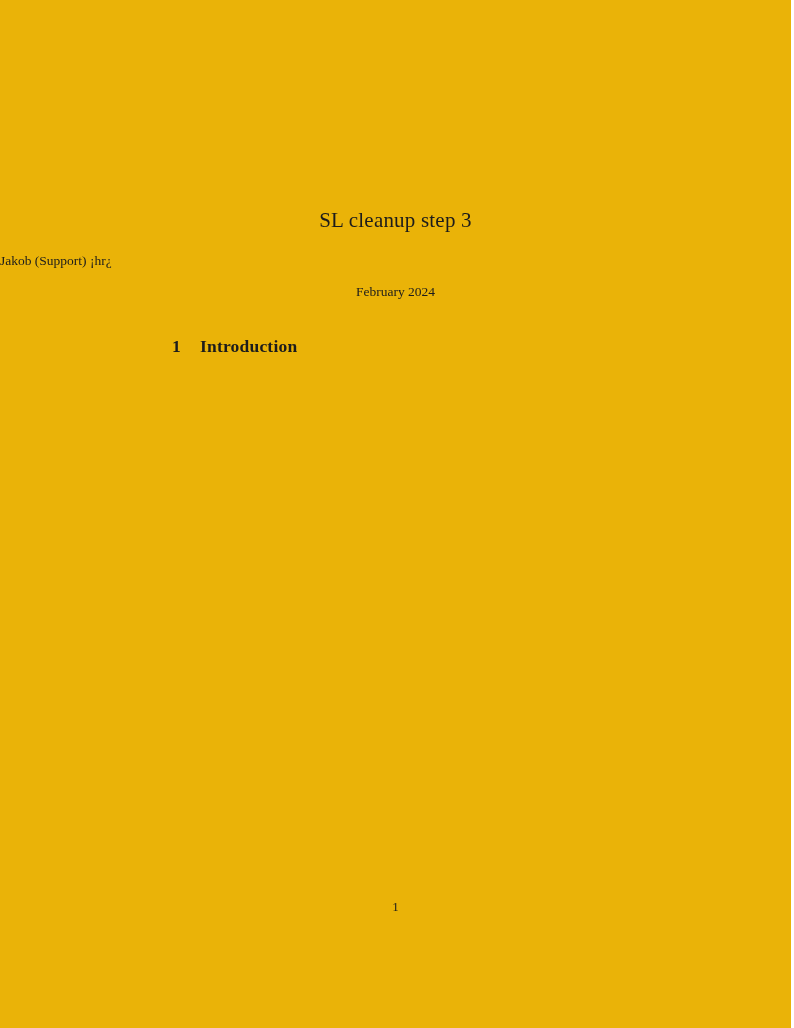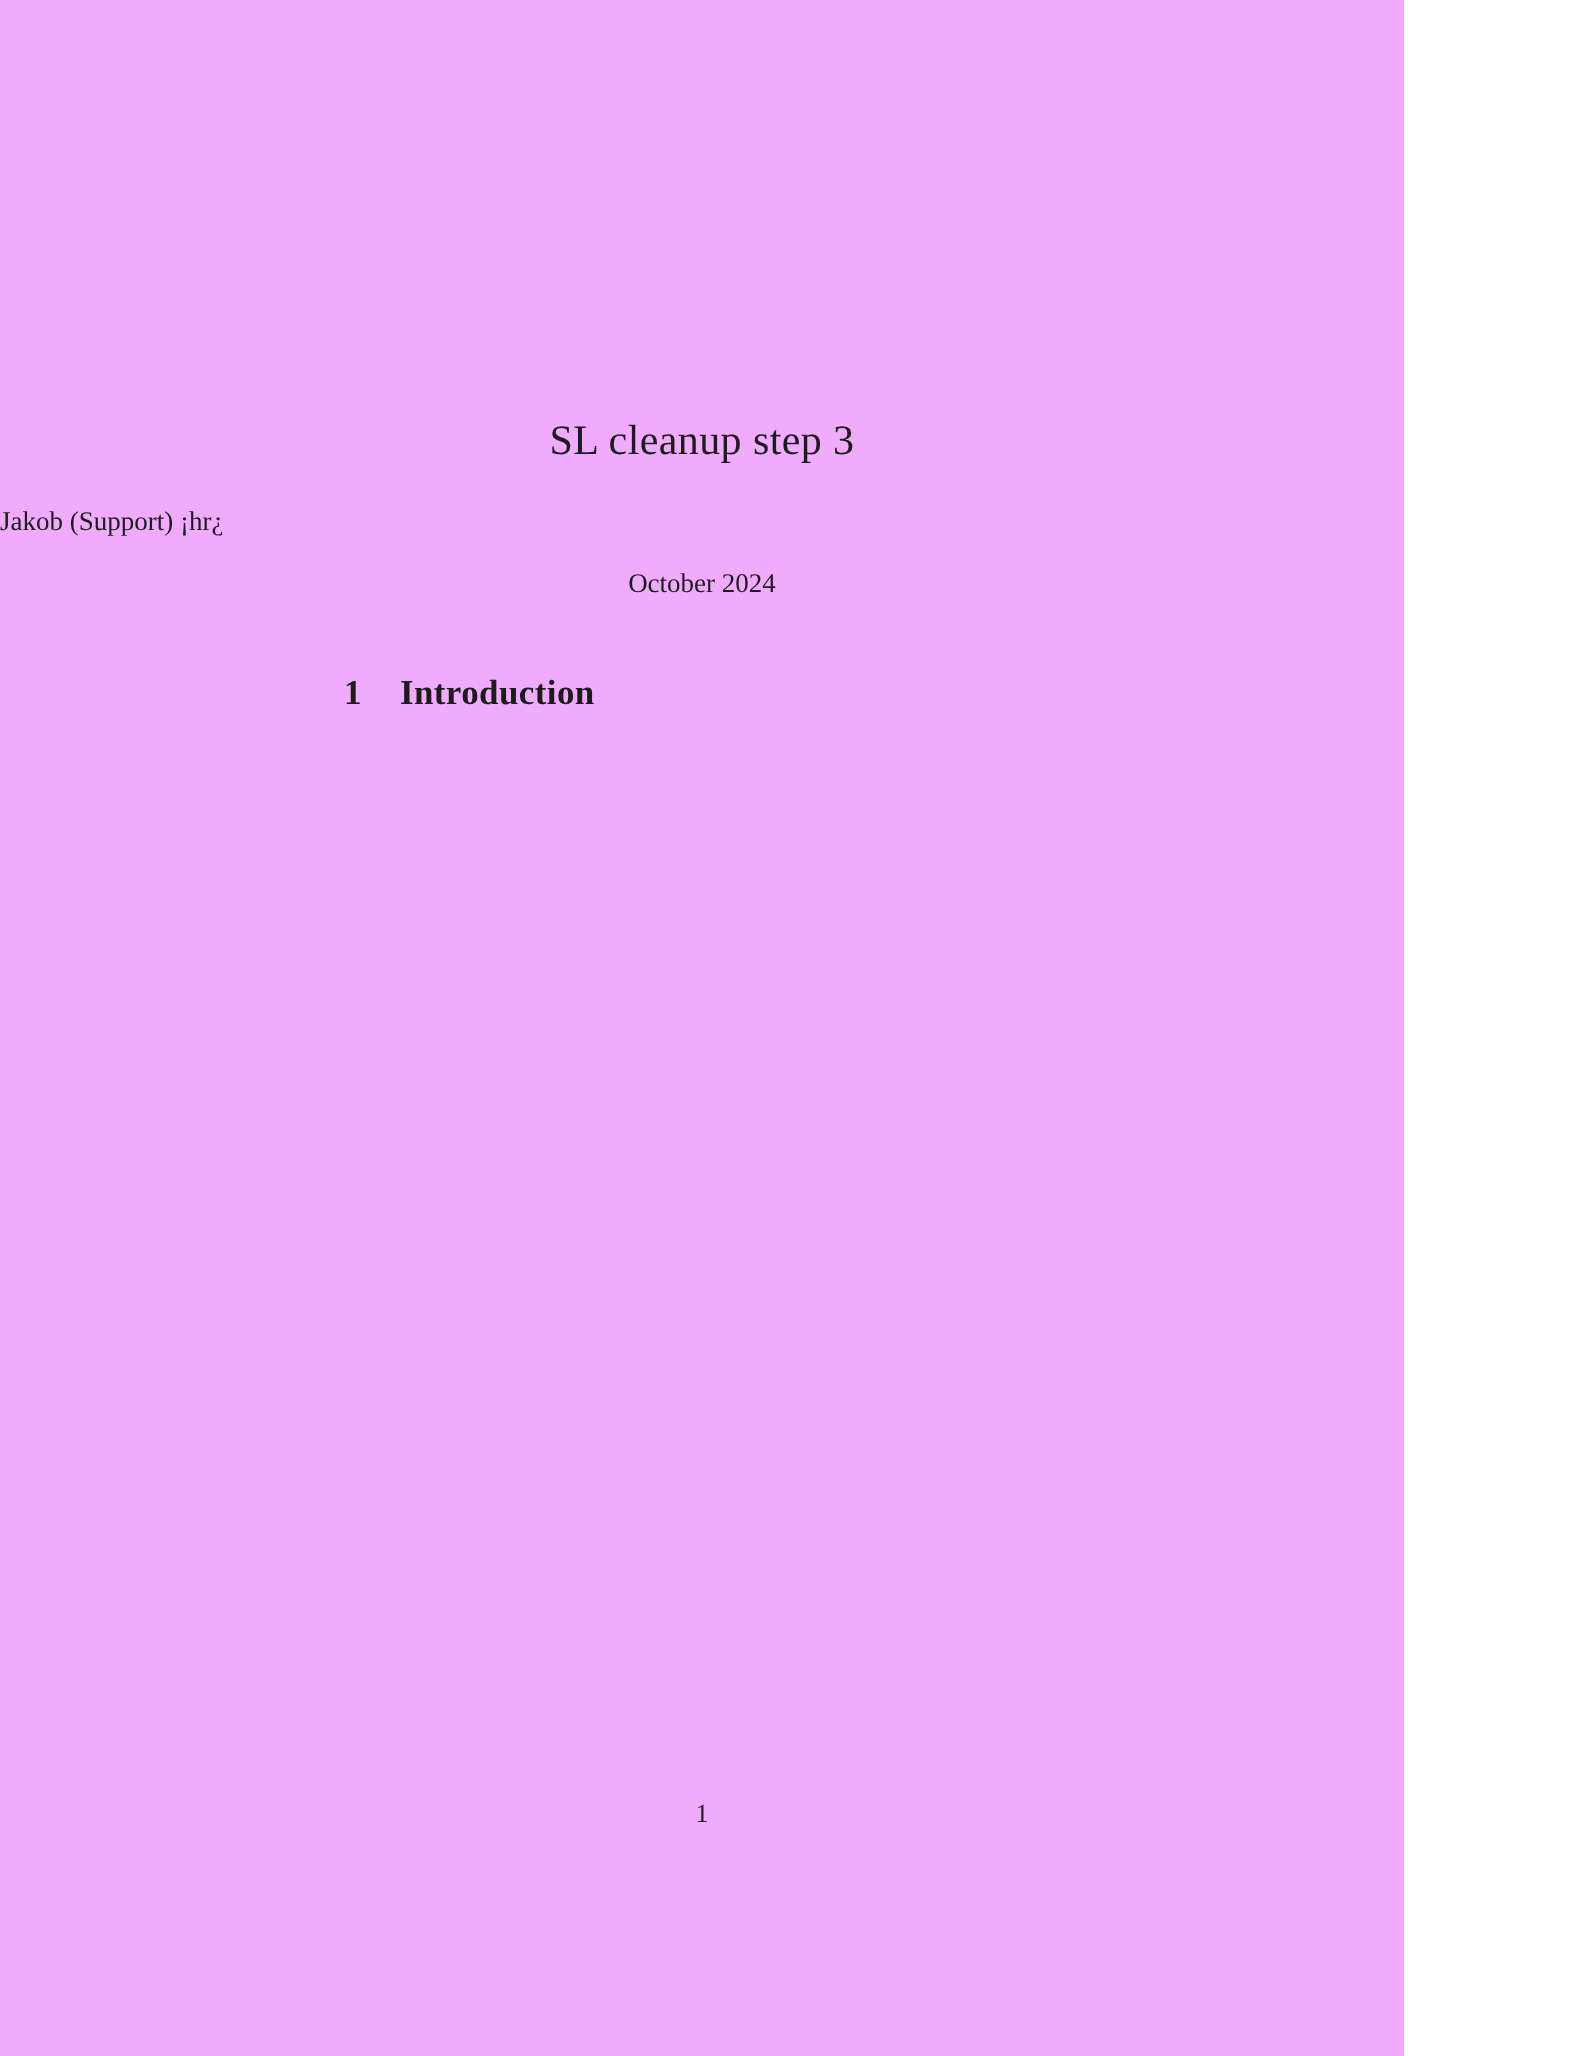--- a/index.html
+++ b/index.html
@@ -6,23 +6,23 @@
   html, body {
     width: 794px;
     height: 1028px;
     background: #ffffff;
     font-family: "Liberation Serif", "DejaVu Serif", serif;
     color: #1c1c1c;
     overflow: hidden;
   }
   .page {
     position: relative;
-    width: 702px;
+    width: 791px;
     height: 1028px;
-    background: #f0abfc;
+    background: #eab308;
   }
   .doc-title {
     position: absolute;
     top: 208px;
     left: 0;
     width: 100%;
     text-align: center;
     font-size: 21px;
     font-weight: 400;
     letter-spacing: 0.2px;
@@ -67,21 +67,21 @@
 </style>
 </head>
 <body>
 
 <div class="page">
 
   <div class="doc-title">SL cleanup step 3</div>
 
   <div class="doc-author">Jakob (Support) ¡hr¿</div>
 
-  <div class="doc-date">October 2024</div>
+  <div class="doc-date">February 2024</div>
 
   <div class="section-heading">
     <span class="section-number">1</span>
     <span class="section-title">Introduction</span>
   </div>
 
   <div class="page-number">1</div>
 
 </div>
 

